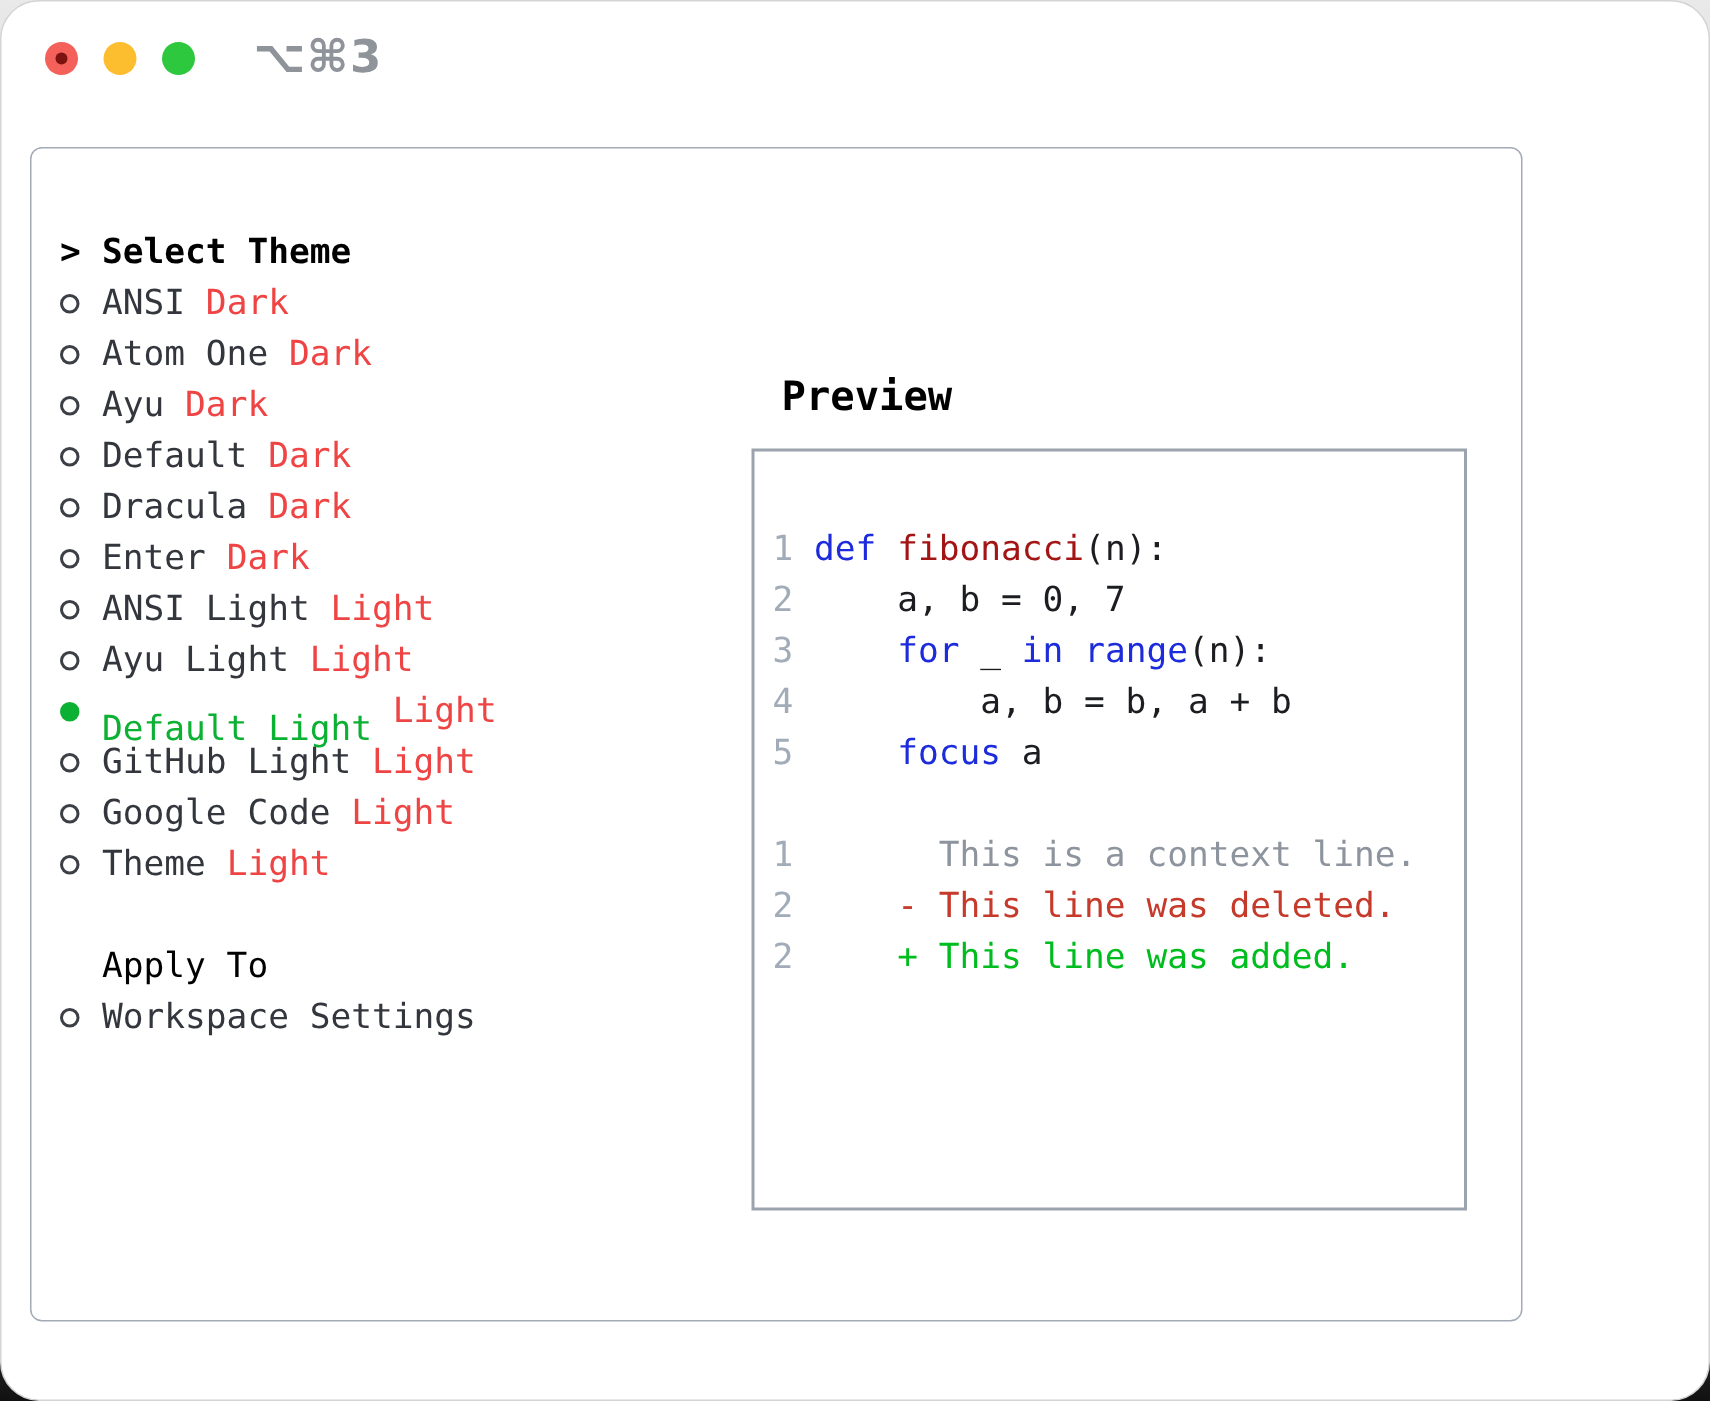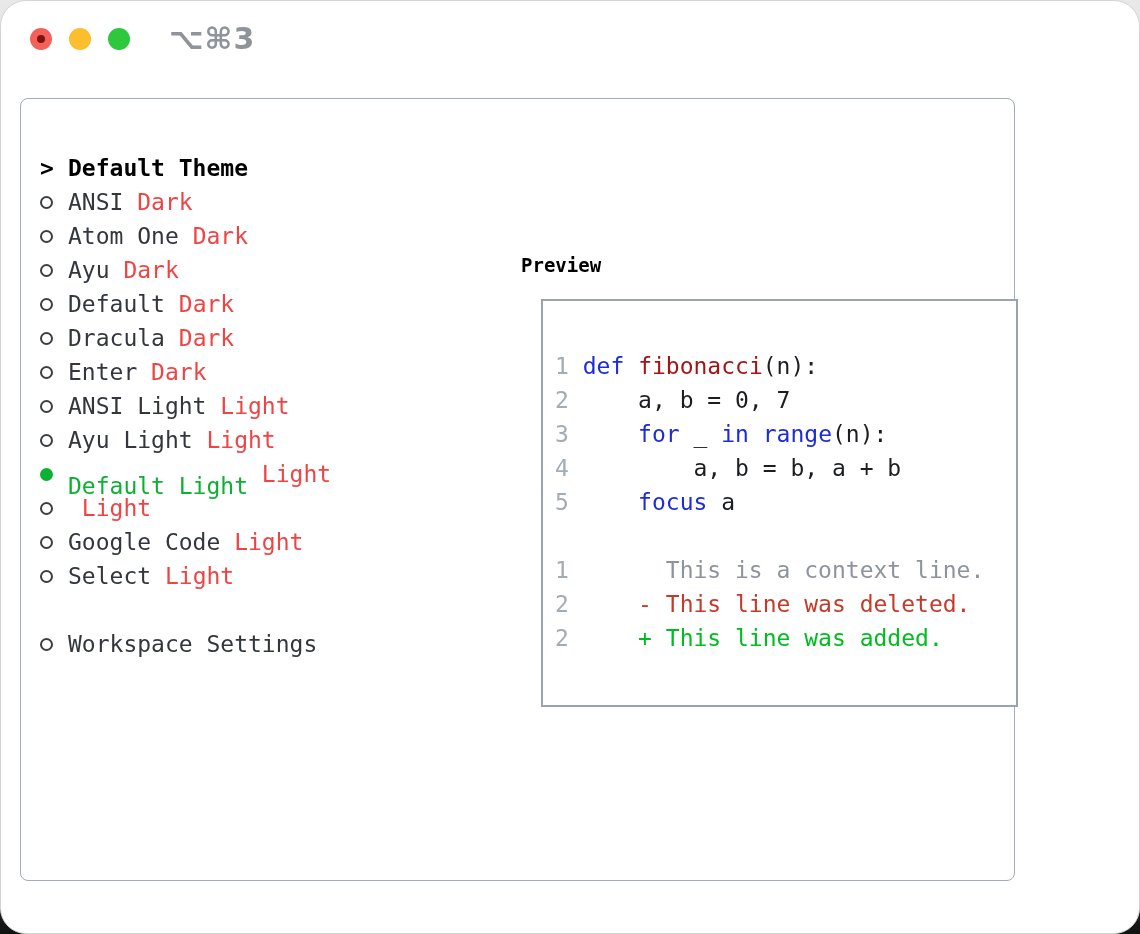--- a/index.html
+++ b/index.html
@@ -46,24 +46,24 @@
     border:2px solid #3c4046; border-radius:50%; background:transparent;
   }
   .option.selected .radio { background:#0cb133; border-color:#0cb133; }
   .name { color:#33373d; }
   .option.selected .name { color:#0cb133;margin-top:24px; }
   .tag { color:#ef4444; white-space:pre; }
   .hint-row { color:#9aa4b0; }
   
   .preview-title {
     position:absolute; left:500px; top:149px; height:34px; line-height:34px;
-    font-size:19px; font-weight:700; color:#000;
+    font-size:27px; font-weight:700; color:#000;
   }
   .preview-box {
-    position:absolute; left:520px; top:200px; width:477px; height:408px;
+    position:absolute; left:480px; top:200px; width:477px; height:508px;
     border:2px solid #9ba3ae; background:#fff;
   }
   .preview-code { padding:48px 0 0 12px; }
   .code-line { height:34px; line-height:34px; font-size:23px; white-space:pre; }
   .tk-num { color:#a2acb8; }
   .tk-pl  { color:#1b1d21; }
   .tk-kw  { color:#1c2bdb; }
   .tk-fn  { color:#a31515; }
   .tk-ctx { color:#8d949d;text-align:right; }
   .tk-del { color:#c53a2b; }
@@ -78,40 +78,43 @@
     <div class="light red"></div>
     <div class="light yellow"></div>
     <div class="light green"></div>
   </div>
   <div class="shortcut">⌥⌘3</div>
 
   <div class="main-box">
 
     <div class="left-col">
       <div class="row">
-        <span class="prompt">&gt;</span><span class="hdr-title">Default Theme</span>
+        <span class="prompt">&gt;</span><span class="hdr-title">Select Theme</span>
       </div>
 
       <div id="theme-list">
           <div class="row option"><span class="radio"></span><span class="name">ANSI</span><span class="tag"> Dark</span></div>
           <div class="row option"><span class="radio"></span><span class="name">Atom One</span><span class="tag"> Dark</span></div>
           <div class="row option"><span class="radio"></span><span class="name">Ayu</span><span class="tag"> Dark</span></div>
           <div class="row option"><span class="radio"></span><span class="name">Default</span><span class="tag"> Dark</span></div>
           <div class="row option"><span class="radio"></span><span class="name">Dracula</span><span class="tag"> Dark</span></div>
           <div class="row option"><span class="radio"></span><span class="name">Enter</span><span class="tag"> Dark</span></div>
           <div class="row option"><span class="radio"></span><span class="name">ANSI Light</span><span class="tag"> Light</span></div>
           <div class="row option"><span class="radio"></span><span class="name">Ayu Light</span><span class="tag"> Light</span></div>
           <div class="row option selected"><span class="radio"></span><span class="name">Default Light</span><span class="tag"> Light</span></div>
-          <div class="row option"><span class="radio"></span><span class="tag"> Light</span></div>
+          <div class="row option"><span class="radio"></span><span class="name">GitHub Light</span><span class="tag"> Light</span></div>
           <div class="row option"><span class="radio"></span><span class="name">Google Code</span><span class="tag"> Light</span></div>
-          <div class="row option"><span class="radio"></span><span class="name">Select</span><span class="tag"> Light</span></div>
+          <div class="row option"><span class="radio"></span><span class="name">Theme</span><span class="tag"> Light</span></div>
         </div>
 
       <div class="row"></div>
 
+      <div class="row">
+        <span class="spacer"></span><span style="color:#000">Apply To</span>
+      </div>
 
       <div id="apply-list">
           <div class="row option"><span class="radio"></span><span class="name">Workspace Settings</span></div>
         </div>
 
       <div class="row"></div>
 
     </div>
 
     <div class="preview-title">Preview</div>

